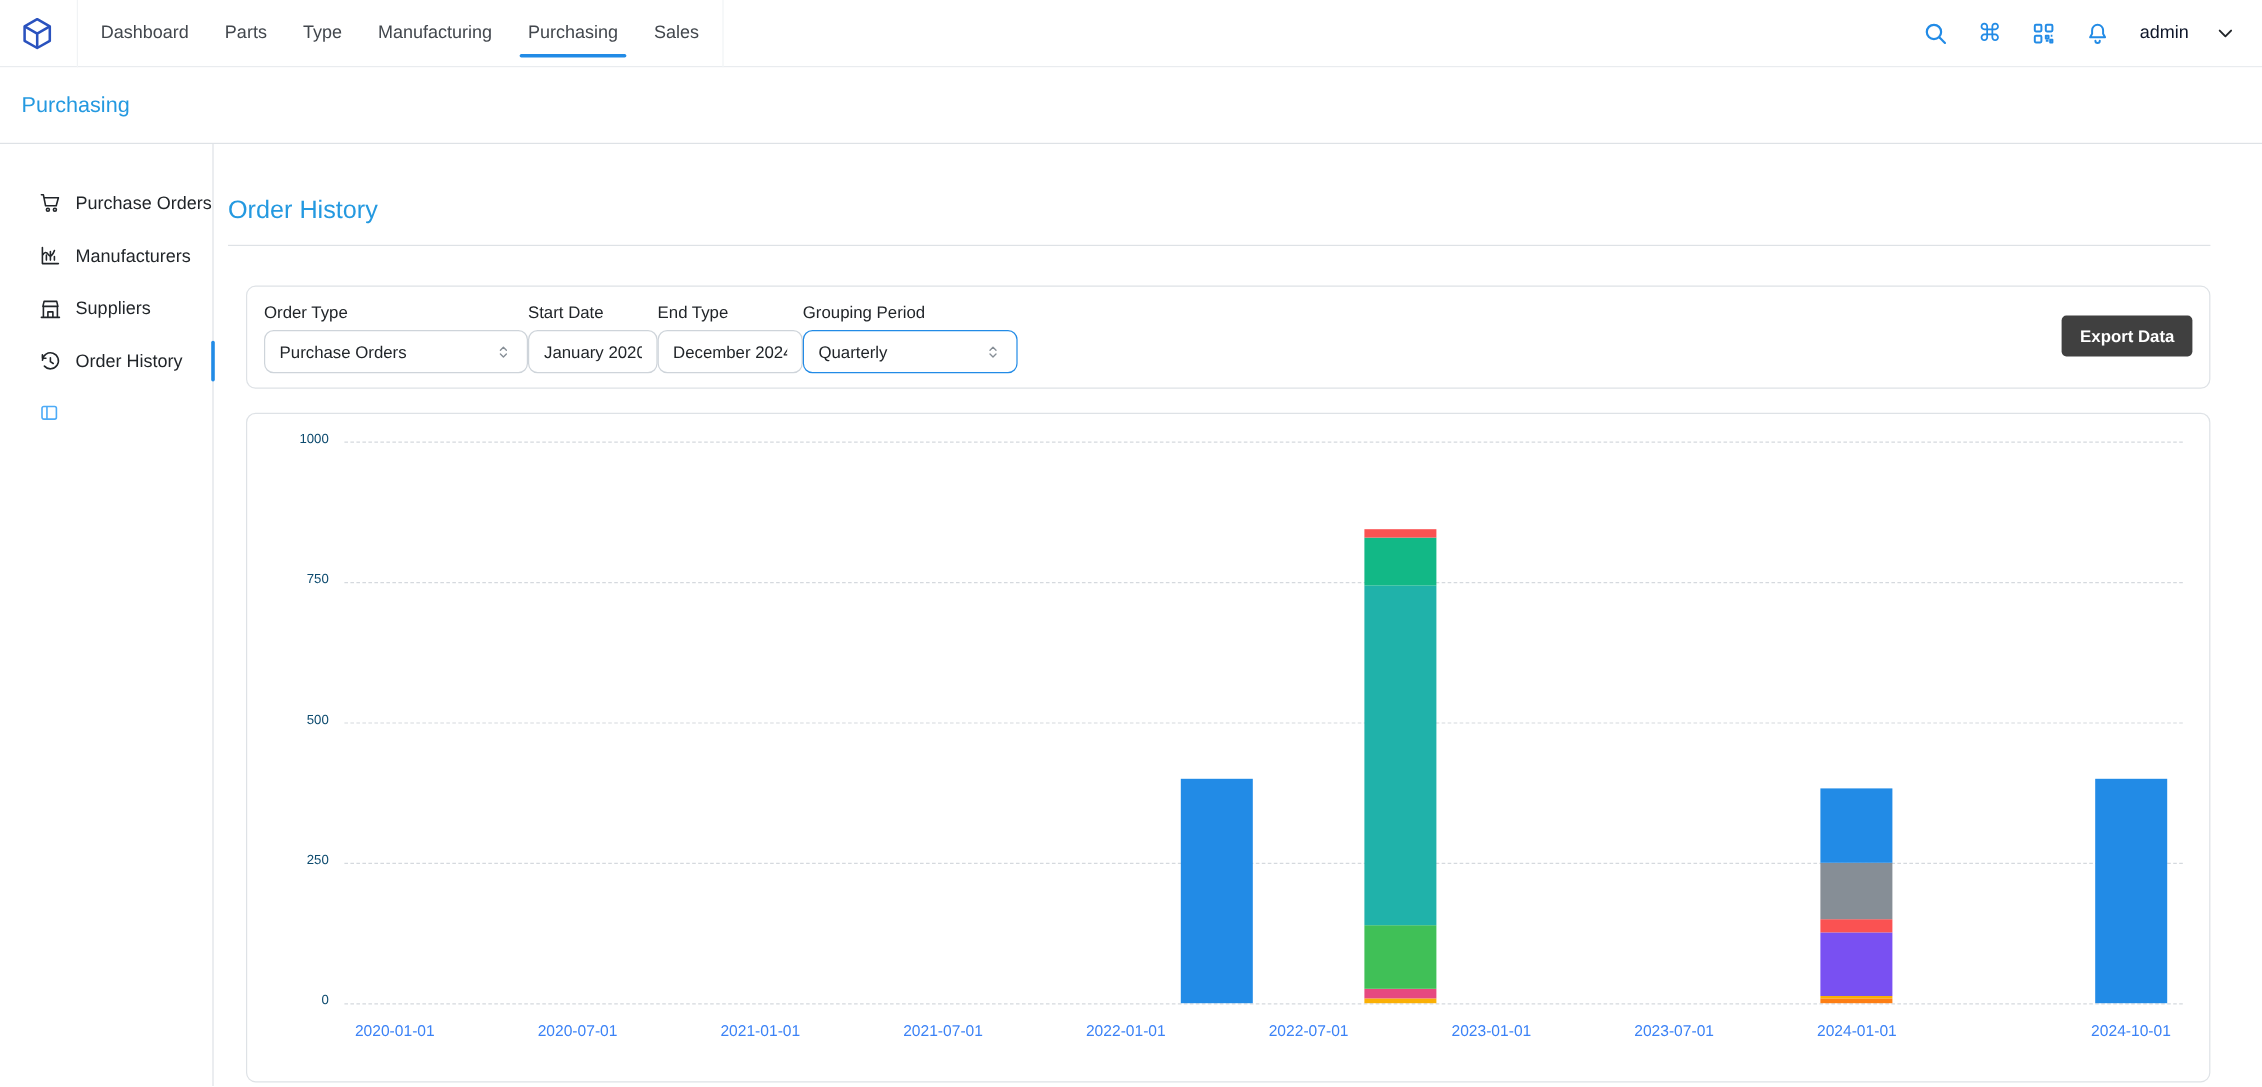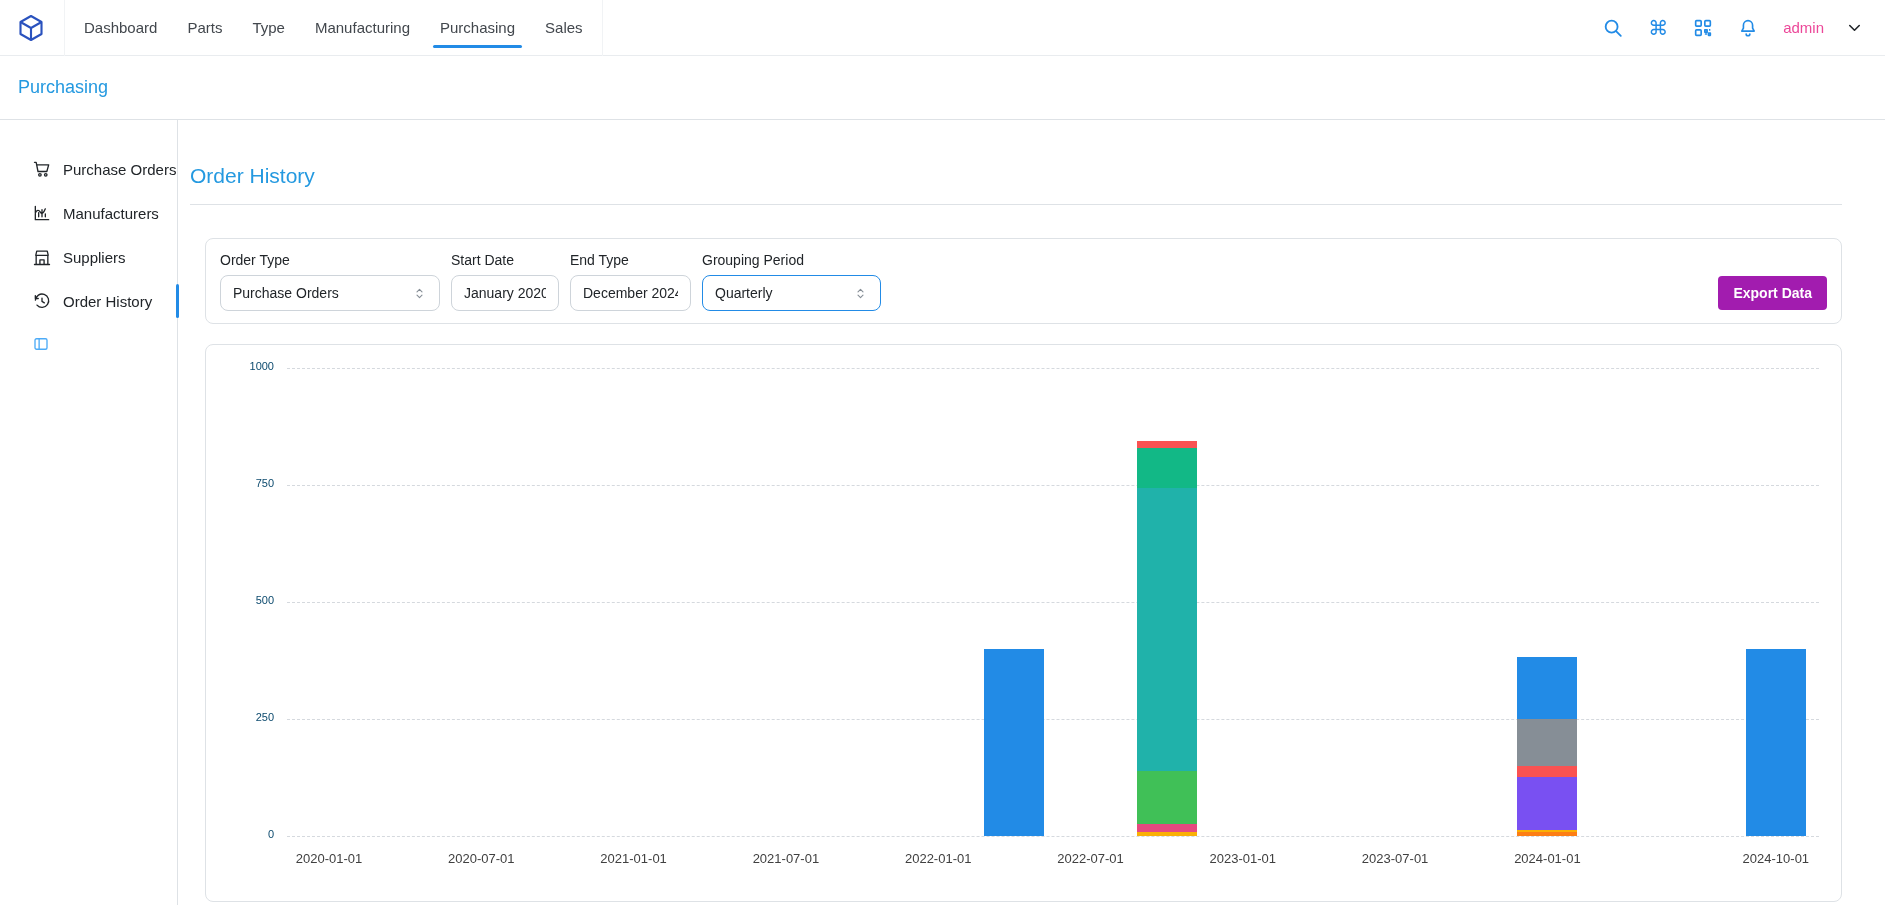--- a/index.html
+++ b/index.html
@@ -44,21 +44,21 @@
     content: "";
     position: absolute;
     left: 8px; right: 8px; bottom: 8px;
     height: 3px;
     border-radius: 2px;
     background: #228be6;
   }
   .nav-right { margin-left: auto; display: flex; align-items: center; gap: 21px; }
   .nav-icon-btn { width: 24px; height: 24px; display: flex; align-items: center; justify-content: center; cursor: pointer; }
   .cmd-glyph { font-size: 20px; color: #228be6; line-height: 1; }
-  .username { font-size: 15px; color: #ec4899; margin-left: 2px; }
+  .username { font-size: 15px; color: #0f172a; margin-left: 2px; }
   .user-chevron { width: 20px; height: 20px; display: flex; align-items: center; cursor: pointer; }
 
   
   .breadcrumb-bar {
     height: 64px;
     border-bottom: 1px solid #dee2e6;
     display: flex;
     align-items: center;
     padding-left: 18px;
   }
@@ -99,21 +99,21 @@
   .title-divider { border-bottom: 1px solid #dee2e6; margin-top: 16px; }
 
   
   .filter-card {
     margin: 33px 0 0 15px;
     height: 86px;
     border: 1px solid #dee2e6;
     border-radius: 8px;
     padding: 12px 14px;
   }
-  .filter-row { display: flex; align-items: flex-end; gap: 11px; height: 100%; }
+  .filter-row { display: flex; align-items: flex-end; height: 100%; }
   .filter-group { display: flex; flex-direction: column; }
   .filter-label { font-size: 14px; color: #212529; margin-bottom: 7px; }
   .control {
     height: 36px;
     border: 1px solid #ced4da;
     border-radius: 8px;
     background: #fff;
     display: flex;
     align-items: center;
     padding: 0 12px;
@@ -121,43 +121,43 @@
     color: #212529;
     font-family: "Liberation Sans", sans-serif;
   }
   .select-control { justify-content: space-between; cursor: pointer; gap: 8px; }
   .select-control.focused { border-color: #228be6; }
   .text-input { width: 100%; outline: none; }
   .export-btn {
     margin-left: auto;
     height: 34px;
     padding: 4px 15px;
-    background: #a21caf;
+    background: #404040;
     color: #fff;
     font-size: 14px;
     font-weight: 600;
     border: none;
     border-radius: 4px;
     cursor: pointer;
-    margin-bottom: 1px;
+    margin-bottom: 14px;
     font-family: "Liberation Sans", sans-serif;
   }
 
   
   .chart-card {
     margin: 20px 0 0 15px;
     height: 558px;
     border: 1px solid #dee2e6;
     border-radius: 8px;
     position: relative;
     overflow: hidden;
   }
   .gridline { position: absolute; height: 0; border-top: 1px dashed #d5d9de; }
   .ytick { position: absolute; left: 18px; width: 50px; text-align: right; font-size: 11px; color: #0c4a6e; }
-  .xtick { position: absolute; width: 132px; text-align: center; font-size: 13px; color: #404040; }
+  .xtick { position: absolute; width: 132px; text-align: center; font-size: 13px; color: #3b82f6; }
   .bar-seg { position: absolute; }
 
   svg { display: block; }
 </style>
 </head>
 <body>
 
 <header class="navbar">
   <div class="logo-btn">
     <span>

